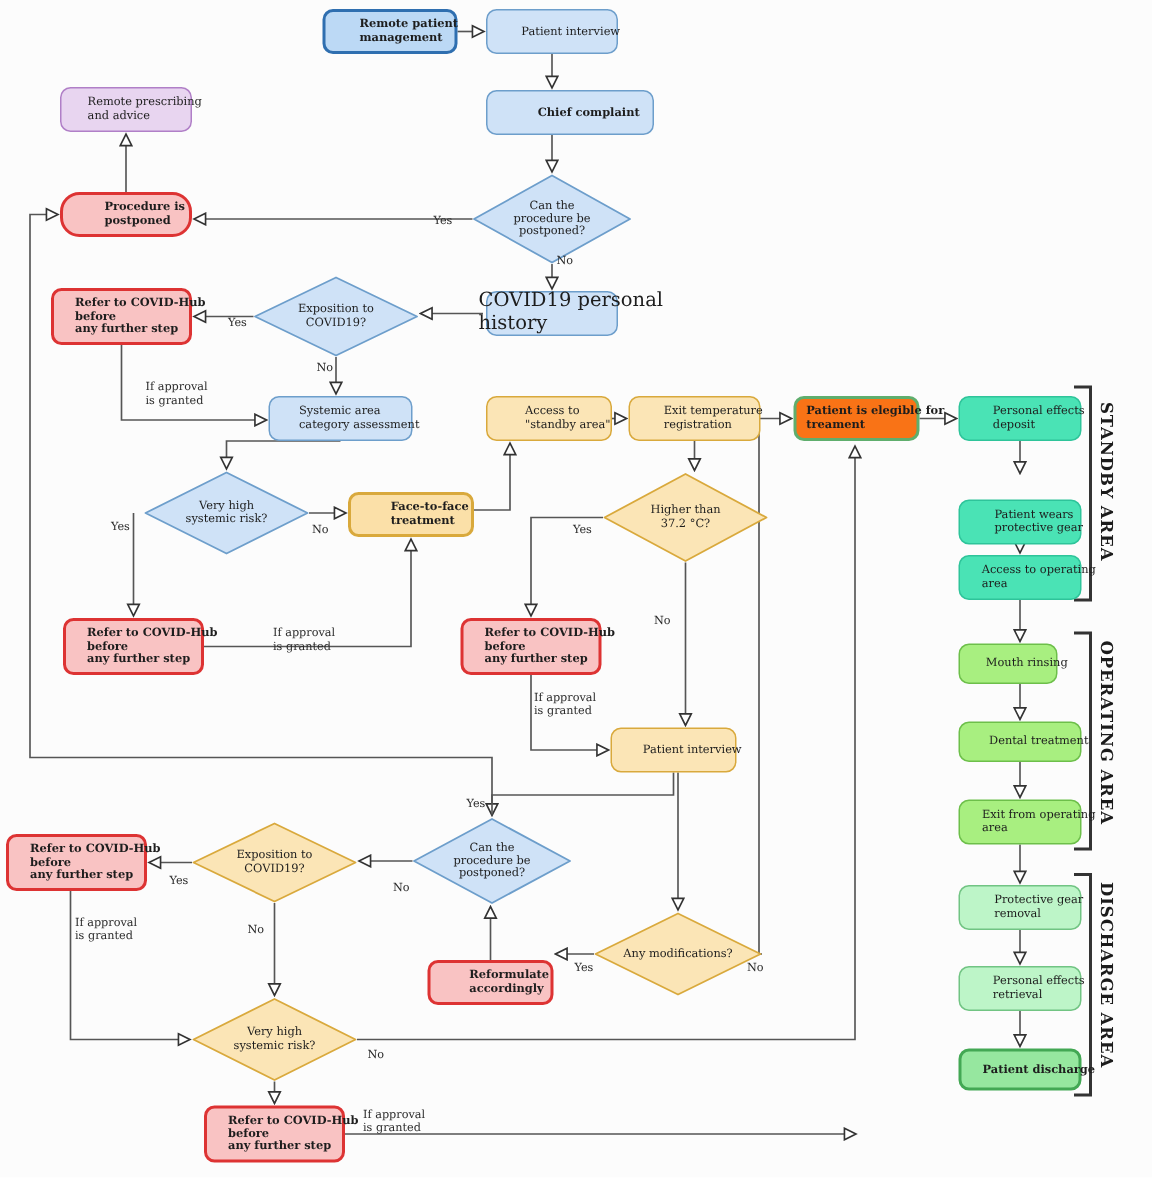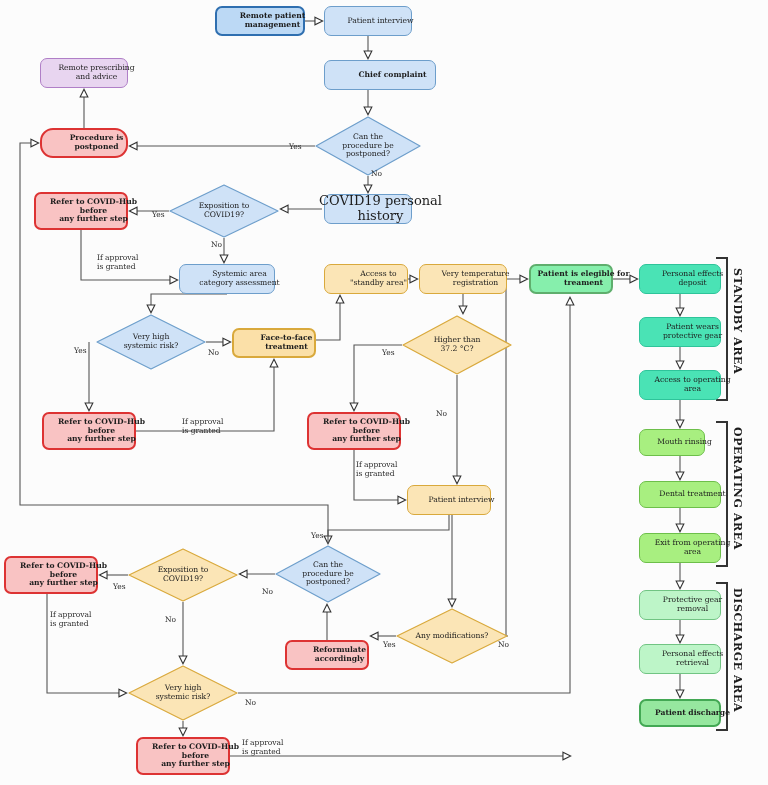--- a/index.html
+++ b/index.html
@@ -1,20 +1,20 @@
 <!DOCTYPE html>
 <html><head>
 <meta charset="utf-8">
 <style>
   html,body{margin:0;padding:0;background:#ffffff;}
   body{font-family:"DejaVu Serif", serif;}
   #stage{position:relative;width:768px;height:785px;background:#fcfcfc;overflow:hidden;}
   svg#wires{position:absolute;left:0;top:0;width:768px;height:785px;}
   .node{position:absolute;box-sizing:border-box;display:flex;align-items:center;
-        justify-content:center;text-align:center;line-height:1.15;padding-left:25px;}
+        justify-content:center;line-height:1.15;padding-left:25px;}
   .rect{border-radius:7px;border-width:1.6px;border-style:solid;}
   .rect.thick{border-width:2.2px;}
   .label{position:absolute;font-size:7.5px;color:#2b2b2b;line-height:1.18;white-space:pre;}
   .arealabel{position:absolute;font-size:11px;letter-spacing:.6px;font-weight:700;color:#1b1b1b;
              writing-mode:vertical-rl;text-orientation:mixed;}
   .dia{position:absolute;}
   .dia .txt{position:absolute;left:0;top:0;width:100%;height:100%;display:flex;
             align-items:center;justify-content:center;text-align:center;line-height:1.15;}
 </style>
 </head>
@@ -151,38 +151,38 @@
         <div class="txt" style="font-size: 7.6px; font-weight: 400; color: rgb(29, 29, 29); white-space: pre;">Very high
 systemic risk?</div>
       </div>
       <div class="node rect thick" style="left: 232px; top: 328px; width: 84px; height: 30px; background: rgb(251, 224, 168); border-color: rgb(217, 169, 60); font-size: 7.6px; font-weight: 700; color: rgb(29, 29, 29); white-space: pre;">Face-to-face
 treatment</div>
       <div class="node rect thick" style="left: 42px; top: 412px; width: 94px; height: 38px; background: rgb(249, 195, 195); border-color: rgb(221, 51, 51); font-size: 7.6px; font-weight: 700; color: rgb(29, 29, 29); white-space: pre;">Refer to COVID-Hub
 before
 any further step</div>
       <div class="node rect" style="left: 324px; top: 264px; width: 84px; height: 30px; background: rgb(251, 229, 182); border-color: rgb(217, 169, 60); font-size: 7.6px; font-weight: 400; color: rgb(29, 29, 29); white-space: pre;">Access to
 "standby area"</div>
-      <div class="node rect" style="left: 419px; top: 264px; width: 88px; height: 30px; background: rgb(251, 229, 182); border-color: rgb(217, 169, 60); font-size: 7.6px; font-weight: 400; color: rgb(29, 29, 29); white-space: pre;">Very temperature
+      <div class="node rect" style="left: 419px; top: 264px; width: 88px; height: 30px; background: rgb(251, 229, 182); border-color: rgb(217, 169, 60); font-size: 7.6px; font-weight: 400; color: rgb(29, 29, 29); white-space: pre;">Exit temperature
 registration</div>
       <div class="dia" style="left: 402px; top: 315px; width: 110px; height: 60px;">
         <svg width="110" height="60" viewBox="0 0 110 60" style="position: absolute; left: 0px; top: 0px;">
           <polygon points="55,1 109,30 55,59 1,30" fill="#fbe5b6" stroke="#d9a93c" stroke-width="1.2" stroke-linejoin="round"></polygon>
         </svg>
         <div class="txt" style="font-size: 7.6px; font-weight: 400; color: rgb(29, 29, 29); white-space: pre;">Higher than
 37.2 °C?</div>
       </div>
       <div class="node rect thick" style="left: 307px; top: 412px; width: 94px; height: 38px; background: rgb(249, 195, 195); border-color: rgb(221, 51, 51); font-size: 7.6px; font-weight: 700; color: rgb(29, 29, 29); white-space: pre;">Refer to COVID-Hub
 before
 any further step</div>
       <div class="node rect" style="left: 407px; top: 485px; width: 84px; height: 30px; background: rgb(251, 229, 182); border-color: rgb(217, 169, 60); font-size: 7.6px; font-weight: 400; color: rgb(29, 29, 29); white-space: pre;">Patient interview</div>
-      <div class="node rect thick" style="left: 529px; top: 264px; width: 84px; height: 30px; background: #86efac; border-color: rgb(95, 174, 109); font-size: 7.6px; font-weight: 700; color: rgb(29, 29, 29); white-space: pre;">Patient is elegible for
+      <div class="node rect thick" style="left: 529px; top: 264px; width: 84px; height: 30px; background: #f97316; border-color: rgb(95, 174, 109); font-size: 7.6px; font-weight: 700; color: rgb(29, 29, 29); white-space: pre;">Patient is elegible for
 treament</div>
       <div class="node rect" style="left: 639px; top: 264px; width: 82px; height: 30px; background: rgb(74, 227, 181); border-color: rgb(46, 196, 154); font-size: 7.6px; font-weight: 400; color: rgb(29, 29, 29); white-space: pre;">Personal effects
 deposit</div>
-      <div class="node rect" style="left: 639px; top: 317px; width: 82px; height: 30px; background: rgb(74, 227, 181); border-color: rgb(46, 196, 154); font-size: 7.6px; font-weight: 400; color: rgb(29, 29, 29); white-space: pre;">Patient wears
+      <div class="node rect" style="left: 639px; top: 333px; width: 82px; height: 30px; background: rgb(74, 227, 181); border-color: rgb(46, 196, 154); font-size: 7.6px; font-weight: 400; color: rgb(29, 29, 29); white-space: pre;">Patient wears
 protective gear</div>
       <div class="node rect" style="left: 639px; top: 370px; width: 82px; height: 30px; background: rgb(74, 227, 181); border-color: rgb(46, 196, 154); font-size: 7.6px; font-weight: 400; color: rgb(29, 29, 29); white-space: pre;">Access to operating
 area</div>
       <div class="node rect" style="left: 639px; top: 429px; width: 66px; height: 27px; background: rgb(168, 239, 128); border-color: rgb(109, 191, 74); font-size: 7.6px; font-weight: 400; color: rgb(29, 29, 29); white-space: pre;">Mouth rinsing</div>
       <div class="node rect" style="left: 639px; top: 481px; width: 82px; height: 27px; background: rgb(168, 239, 128); border-color: rgb(109, 191, 74); font-size: 7.6px; font-weight: 400; color: rgb(29, 29, 29); white-space: pre;">Dental treatment</div>
       <div class="node rect" style="left: 639px; top: 533px; width: 82px; height: 30px; background: rgb(168, 239, 128); border-color: rgb(109, 191, 74); font-size: 7.6px; font-weight: 400; color: rgb(29, 29, 29); white-space: pre;">Exit from operating
 area</div>
       <div class="node rect" style="left: 639px; top: 590px; width: 82px; height: 30px; background: rgb(189, 245, 200); border-color: rgb(113, 196, 131); font-size: 7.6px; font-weight: 400; color: rgb(29, 29, 29); white-space: pre;">Protective gear
 removal</div>
       <div class="node rect" style="left: 639px; top: 644px; width: 82px; height: 30px; background: rgb(189, 245, 200); border-color: rgb(113, 196, 131); font-size: 7.6px; font-weight: 400; color: rgb(29, 29, 29); white-space: pre;">Personal effects

